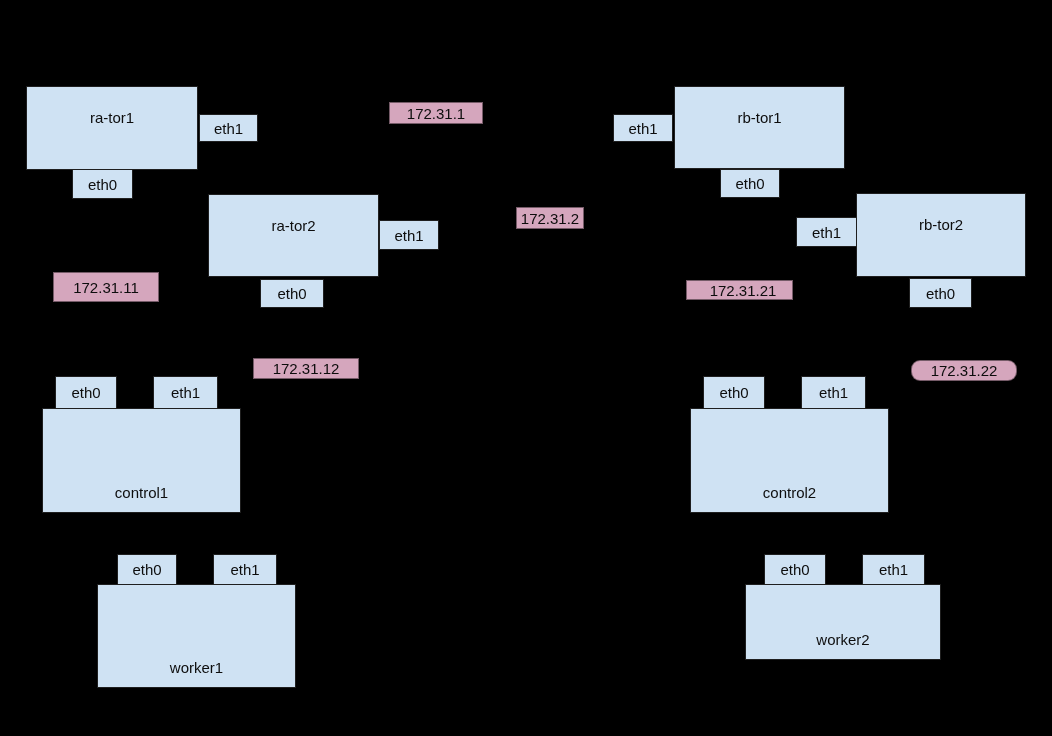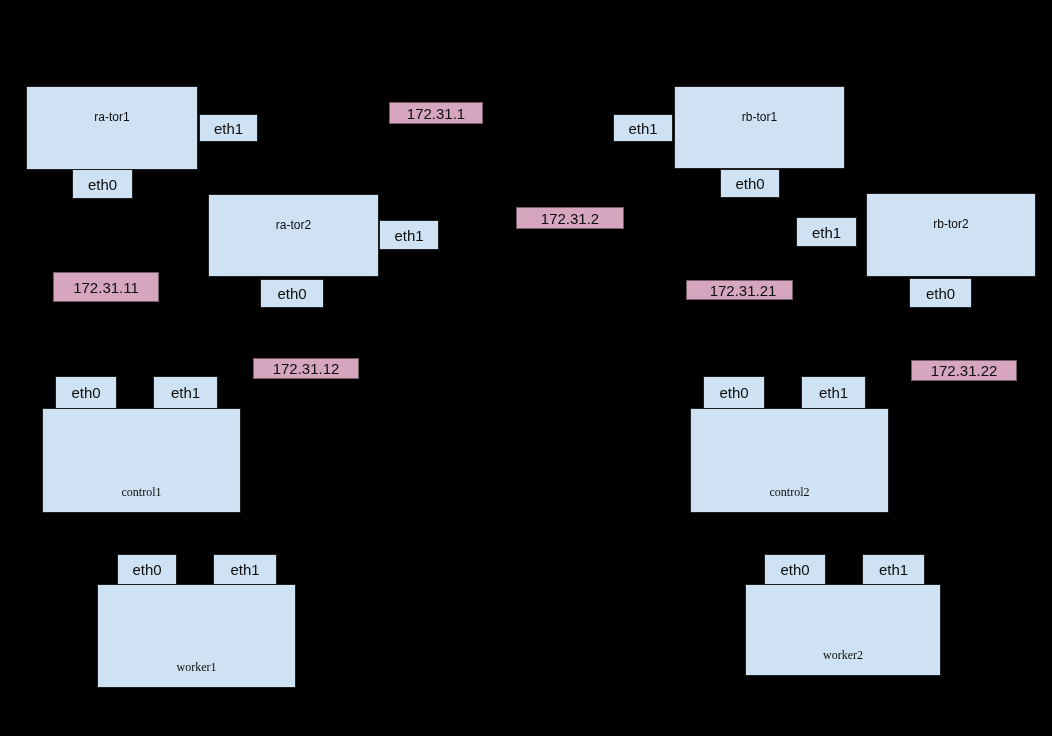--- a/index.html
+++ b/index.html
@@ -19,27 +19,27 @@
     position: absolute;
     background: #cfe2f3;
     border: 1px solid #1f1f1f;
     box-sizing: border-box;
   }
   .node-label {
     position: absolute;
     left: 0;
     width: 100%;
     text-align: center;
-    font-size: 12px;
+    font-size: 15px;
     line-height: 17px;
     color: #0d0d0d;
     white-space: nowrap;
   }
   .node.tor .node-label { top: 22px; }
-  .node.host .node-label { bottom: 11px; font-family: Liberation Serif, serif; }
+  .node.host .node-label { bottom: 11px; }
   .port {
     position: absolute;
     background: #cfe2f3;
     border: 1px solid #1f1f1f;
     box-sizing: border-box;
     display: flex;
     align-items: center;
     justify-content: center;
     font-size: 15px;
     color: #0d0d0d;
@@ -64,50 +64,50 @@
 <div id="stage">
     <div class="node tor" style="left: 26px; top: 86px; width: 172px; height: 84px;">
       <div class="node-label">ra-tor1</div>
     </div>
     <div class="node tor" style="left: 208px; top: 194px; width: 171px; height: 83px;">
       <div class="node-label">ra-tor2</div>
     </div>
     <div class="node tor" style="left: 674px; top: 86px; width: 171px; height: 83px;">
       <div class="node-label">rb-tor1</div>
     </div>
-    <div class="node tor" style="left: 856px; top: 193px; width: 170px; height: 84px; margin-left: 10px;">
+    <div class="node tor" style="left: 856px; top: 193px; width: 170px; height: 84px;">
       <div class="node-label">rb-tor2</div>
     </div>
     <div class="node host" style="left: 42px; top: 408px; width: 199px; height: 105px;">
       <div class="node-label">control1</div>
     </div>
     <div class="node host" style="left: 690px; top: 408px; width: 199px; height: 105px;">
       <div class="node-label">control2</div>
     </div>
     <div class="node host" style="left: 97px; top: 584px; width: 199px; height: 104px;">
       <div class="node-label">worker1</div>
     </div>
-    <div class="node host" style="left: 745px; top: 584px; width: 196px; height: 92px;">
+    <div class="node host" style="left: 745px; top: 584px; width: 196px; height: 76px;">
       <div class="node-label">worker2</div>
     </div>
     <div class="port" style="left: 199px; top: 114px; width: 59px; height: 28px;">eth1</div>
     <div class="port" style="left: 72px; top: 169px; width: 61px; height: 30px;">eth0</div>
     <div class="port" style="left: 379px; top: 220px; width: 60px; height: 30px;">eth1</div>
     <div class="port" style="left: 260px; top: 279px; width: 64px; height: 29px;">eth0</div>
     <div class="port" style="left: 613px; top: 114px; width: 60px; height: 28px;">eth1</div>
     <div class="port" style="left: 720px; top: 169px; width: 60px; height: 29px;">eth0</div>
     <div class="port" style="left: 796px; top: 217px; width: 61px; height: 30px;">eth1</div>
     <div class="port" style="left: 909px; top: 278px; width: 63px; height: 30px;">eth0</div>
     <div class="port" style="left: 55px; top: 376px; width: 62px; height: 33px;">eth0</div>
     <div class="port" style="left: 153px; top: 376px; width: 65px; height: 33px;">eth1</div>
     <div class="port" style="left: 703px; top: 376px; width: 62px; height: 33px;">eth0</div>
     <div class="port" style="left: 801px; top: 376px; width: 65px; height: 33px;">eth1</div>
     <div class="port" style="left: 117px; top: 554px; width: 60px; height: 31px;">eth0</div>
     <div class="port" style="left: 213px; top: 554px; width: 64px; height: 31px;">eth1</div>
     <div class="port" style="left: 764px; top: 554px; width: 62px; height: 31px;">eth0</div>
     <div class="port" style="left: 862px; top: 554px; width: 63px; height: 31px;">eth1</div>
     <div class="ip" style="left: 389px; top: 102px; width: 94px; height: 22px;">172.31.1</div>
-    <div class="ip" style="left: 516px; top: 207px; width: 108px; height: 22px;">172.31.2</div>
+    <div class="ip" style="left: 516px; top: 207px; width: 68px; height: 22px;">172.31.2</div>
     <div class="ip" style="left: 53px; top: 272px; width: 106px; height: 30px;">172.31.11</div>
     <div class="ip" style="left: 686px; top: 280px; width: 107px; height: 20px; padding-left: 7px;">172.31.21</div>
     <div class="ip" style="left: 253px; top: 358px; width: 106px; height: 21px;">172.31.12</div>
-    <div class="ip" style="left: 911px; top: 360px; width: 106px; height: 21px;">172.31.22</div>
+    <div class="ip" style="left: 911px; top: 360px; width: 106px; height: 21px; border-radius: 9px;">172.31.22</div>
   </div>
 
 </body></html>

